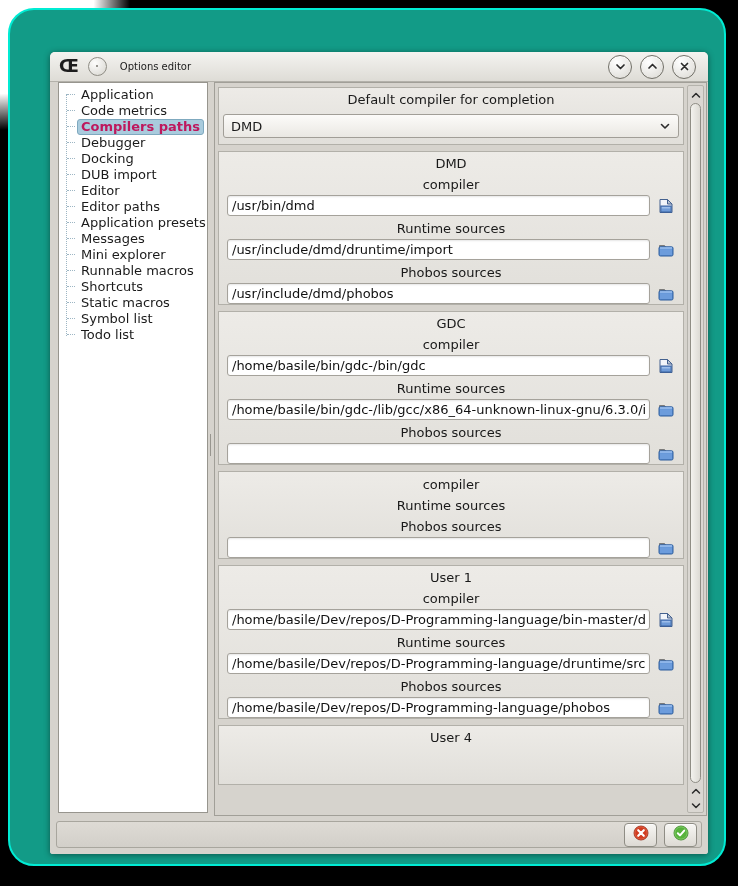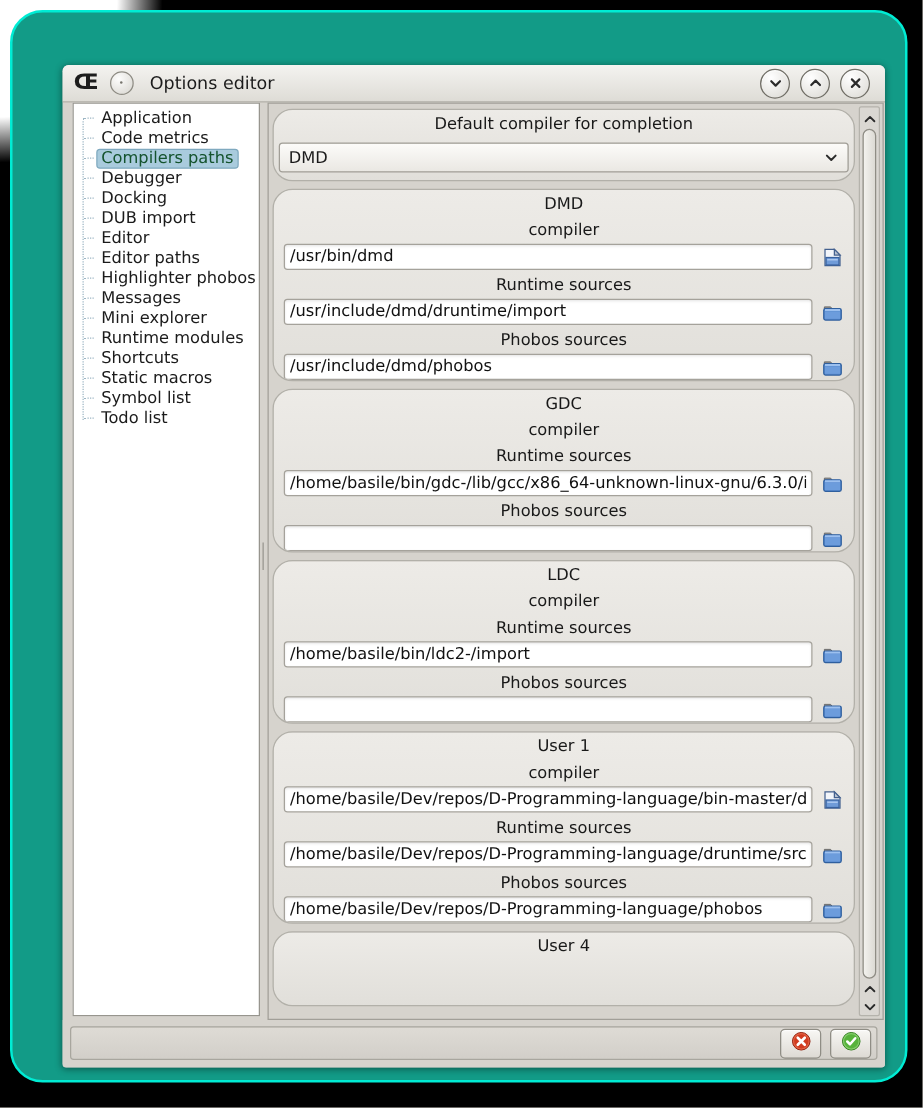--- a/index.html
+++ b/index.html
@@ -15,45 +15,45 @@
   #window{position:absolute;left:40px;top:42px;width:658px;height:802px;
        background:#d6d3cd;border-radius:5px 5px 3px 3px;overflow:hidden;
        box-shadow:0 1px 6px rgba(0,0,0,.45);}
   
   #titlebar{height:30px;background:linear-gradient(#f4f3f0,#dedcd6);
        border-bottom:1px solid #b3b1aa;display:flex;align-items:center;padding:0 9px;box-sizing:border-box;}
   .app-logo{font-size:17px;font-weight:bold;color:#1d1d1d;letter-spacing:-1px;margin-right:10px;line-height:1;}
   .menu-round-btn{width:17px;height:17px;border-radius:50%;border:1px solid #8e8c84;
        background:radial-gradient(circle at 35% 30%,#fdfdfc,#d7d5cf);margin-right:13px;position:relative;}
   .menu-round-btn::after{content:"";position:absolute;left:7px;top:7px;width:2px;height:2px;border-radius:50%;background:#77756e;}
-  .window-title{font-size:14px;color:#1c1c1c;}
+  .window-title{font-size:10px;color:#1c1c1c;}
   .win-controls{margin-left:auto;display:flex;gap:8px;padding-right:3px;}
   .win-btn{width:22px;height:22px;border-radius:50%;border:1px solid #716f67;
        background:radial-gradient(circle at 35% 28%,#ffffff,#dad8d2);
        display:flex;align-items:center;justify-content:center;box-shadow:0 1px 1px rgba(255,255,255,.8) inset;}
   .win-btn svg{display:block;}
   
   #content{position:relative;height:734px;}
   
   #sidebar{position:absolute;left:8px;top:0;width:150px;height:731px;background:#ffffff;
        border:1px solid #97958e;box-sizing:border-box;}
   #tree{position:relative;padding:4px 2px 0 4px;}
   #tree-vguide{position:absolute;left:7px;top:11px;width:0;height:242px;border-left:1px dotted #9db6c4;}
   .tree-item{height:16px;line-height:16px;font-size:13px;color:#1b1b1b;white-space:nowrap;display:flex;align-items:center;}
   .guide{display:inline-block;width:8px;height:1px;border-top:1px dotted #9db6c4;margin:0 3px 0 4px;flex:none;}
   .tree-label{padding:0 3px;border-radius:3px;line-height:14px;}
-  .tree-label.selected{background:#a9cbdd;border:1px solid #7fa9bf;color:#14532d;margin-left:-1px;}
+  .tree-label.selected{background:#a9cbdd;border:1px solid #7fa9bf;color:#be185d;margin-left:-1px;font-weight:bold;}
   
   #splitter{position:absolute;left:158px;top:0;width:6px;height:731px;}
   #splitter::after{content:"";position:absolute;left:2px;top:352px;width:1px;height:22px;background:#97958e;}
   
   #main-panel{position:absolute;left:164px;top:0;width:493px;height:734px;border:1px solid #a19f98;
        box-sizing:border-box;background:#d6d3cd;overflow:hidden;}
   #groups-col{position:absolute;left:3px;top:4px;width:466px;}
-  .group{border:1px solid #b2b0a9;border-radius:16px;background:linear-gradient(#edebe7,#e1dfda);
+  .group{border:1px solid #b2b0a9;border-radius:0;background:linear-gradient(#edebe7,#e1dfda);
        box-sizing:border-box;margin-bottom:6px;overflow:hidden;}
   .group-title{font-size:13px;color:#191919;text-align:center;margin:4px 0 0;height:16px;line-height:16px;}
   .field-label{font-size:13px;color:#191919;text-align:center;margin:5px 0 2px;height:16px;line-height:16px;}
   .combo-row{margin:6px 4px 6px;height:24px;border:1px solid #a19e97;border-radius:3px;
        background:linear-gradient(#fcfbf9,#eae8e3);display:flex;align-items:center;padding:0 7px;box-sizing:border-box;}
   .combo-value{font-size:13px;color:#1a1a1a;}
   .combo-chevron{margin-left:auto;display:flex;}
   .input-row{display:flex;align-items:center;gap:6px;margin:0 8px;height:21px;}
   .path-input{flex:1;height:21px;border:1px solid #a5a29b;border-radius:3px;background:#fff;
        font-family:"DejaVu Sans","Liberation Sans",sans-serif;font-size:13px;color:#111;
@@ -147,33 +147,33 @@
             <div class="tree-item">
               <span class="guide"></span>
               <span class="tree-label">Editor</span>
             </div>
             <div class="tree-item">
               <span class="guide"></span>
               <span class="tree-label">Editor paths</span>
             </div>
             <div class="tree-item">
               <span class="guide"></span>
-              <span class="tree-label">Highlighter phobos</span>
+              <span class="tree-label">Application presets</span>
             </div>
             <div class="tree-item">
               <span class="guide"></span>
               <span class="tree-label">Messages</span>
             </div>
             <div class="tree-item">
               <span class="guide"></span>
               <span class="tree-label">Mini explorer</span>
             </div>
             <div class="tree-item">
               <span class="guide"></span>
-              <span class="tree-label">Runtime modules</span>
+              <span class="tree-label">Runnable macros</span>
             </div>
             <div class="tree-item">
               <span class="guide"></span>
               <span class="tree-label">Shortcuts</span>
             </div>
             <div class="tree-item">
               <span class="guide"></span>
               <span class="tree-label">Static macros</span>
             </div>
             <div class="tree-item">
@@ -240,20 +240,31 @@
                       <rect x="2" y="5.8" width="14" height="9.2" rx="1.4" fill="#5c8ed2" stroke="#2f5f9e" stroke-width="1"></rect>
                       <path d="M3 7 h12" stroke="#9cc0ef" stroke-width="1.6"></path>
                       <rect x="3" y="8.2" width="12" height="5.8" fill="#7aa7e4" opacity="0.55"></rect>
                     </svg>
                   </span>
                 </div>
               </div>
               <div class="group">
                 <div class="group-title">GDC</div>
                 <div class="field-label">compiler</div>
+                <div class="input-row">
+                  <input type="text" class="path-input" value="/home/basile/bin/gdc-/bin/gdc" style="">
+                  <span class="icon-btn">
+                    <svg width="18" height="18" viewBox="0 0 18 18">
+                      <path d="M3 2.5 h7.5 L15 7 v8.5 H3 z" fill="#f2f5fa" stroke="#44618f" stroke-width="1"></path>
+                      <path d="M10.5 2.5 L15 7 h-4.5 z" fill="#b9c3d2" stroke="#44618f" stroke-width="1"></path>
+                      <rect x="3.8" y="9" width="10.4" height="6" fill="#6f9bd8" stroke="#38619f" stroke-width="1"></rect>
+                      <rect x="4.8" y="10.2" width="8.4" height="1.2" fill="#a9c6ee"></rect>
+                    </svg>
+                  </span>
+                </div>
                 <div class="field-label">Runtime sources</div>
                 <div class="input-row">
                   <input type="text" class="path-input" value="/home/basile/bin/gdc-/lib/gcc/x86_64-unknown-linux-gnu/6.3.0/includ" style="">
                   <span class="icon-btn">
                     <svg width="18" height="18" viewBox="0 0 18 18">
                       <path d="M2.5 4.5 h5 l1.5 2 h-6.5 z" fill="#8f8f8f" stroke="#6b6b6b" stroke-width="0.8"></path>
                       <rect x="2" y="5.8" width="14" height="9.2" rx="1.4" fill="#5c8ed2" stroke="#2f5f9e" stroke-width="1"></rect>
                       <path d="M3 7 h12" stroke="#9cc0ef" stroke-width="1.6"></path>
                       <rect x="3" y="8.2" width="12" height="5.8" fill="#7aa7e4" opacity="0.55"></rect>
                     </svg>
@@ -266,34 +277,22 @@
                     <svg width="18" height="18" viewBox="0 0 18 18">
                       <path d="M2.5 4.5 h5 l1.5 2 h-6.5 z" fill="#8f8f8f" stroke="#6b6b6b" stroke-width="0.8"></path>
                       <rect x="2" y="5.8" width="14" height="9.2" rx="1.4" fill="#5c8ed2" stroke="#2f5f9e" stroke-width="1"></rect>
                       <path d="M3 7 h12" stroke="#9cc0ef" stroke-width="1.6"></path>
                       <rect x="3" y="8.2" width="12" height="5.8" fill="#7aa7e4" opacity="0.55"></rect>
                     </svg>
                   </span>
                 </div>
               </div>
               <div class="group">
-                <div class="group-title">LDC</div>
                 <div class="field-label">compiler</div>
                 <div class="field-label">Runtime sources</div>
-                <div class="input-row">
-                  <input type="text" class="path-input" value="/home/basile/bin/ldc2-/import" style="">
-                  <span class="icon-btn">
-                    <svg width="18" height="18" viewBox="0 0 18 18">
-                      <path d="M2.5 4.5 h5 l1.5 2 h-6.5 z" fill="#8f8f8f" stroke="#6b6b6b" stroke-width="0.8"></path>
-                      <rect x="2" y="5.8" width="14" height="9.2" rx="1.4" fill="#5c8ed2" stroke="#2f5f9e" stroke-width="1"></rect>
-                      <path d="M3 7 h12" stroke="#9cc0ef" stroke-width="1.6"></path>
-                      <rect x="3" y="8.2" width="12" height="5.8" fill="#7aa7e4" opacity="0.55"></rect>
-                    </svg>
-                  </span>
-                </div>
                 <div class="field-label">Phobos sources</div>
                 <div class="input-row">
                   <input type="text" class="path-input" value="" style="">
                   <span class="icon-btn">
                     <svg width="18" height="18" viewBox="0 0 18 18">
                       <path d="M2.5 4.5 h5 l1.5 2 h-6.5 z" fill="#8f8f8f" stroke="#6b6b6b" stroke-width="0.8"></path>
                       <rect x="2" y="5.8" width="14" height="9.2" rx="1.4" fill="#5c8ed2" stroke="#2f5f9e" stroke-width="1"></rect>
                       <path d="M3 7 h12" stroke="#9cc0ef" stroke-width="1.6"></path>
                       <rect x="3" y="8.2" width="12" height="5.8" fill="#7aa7e4" opacity="0.55"></rect>
                     </svg>

